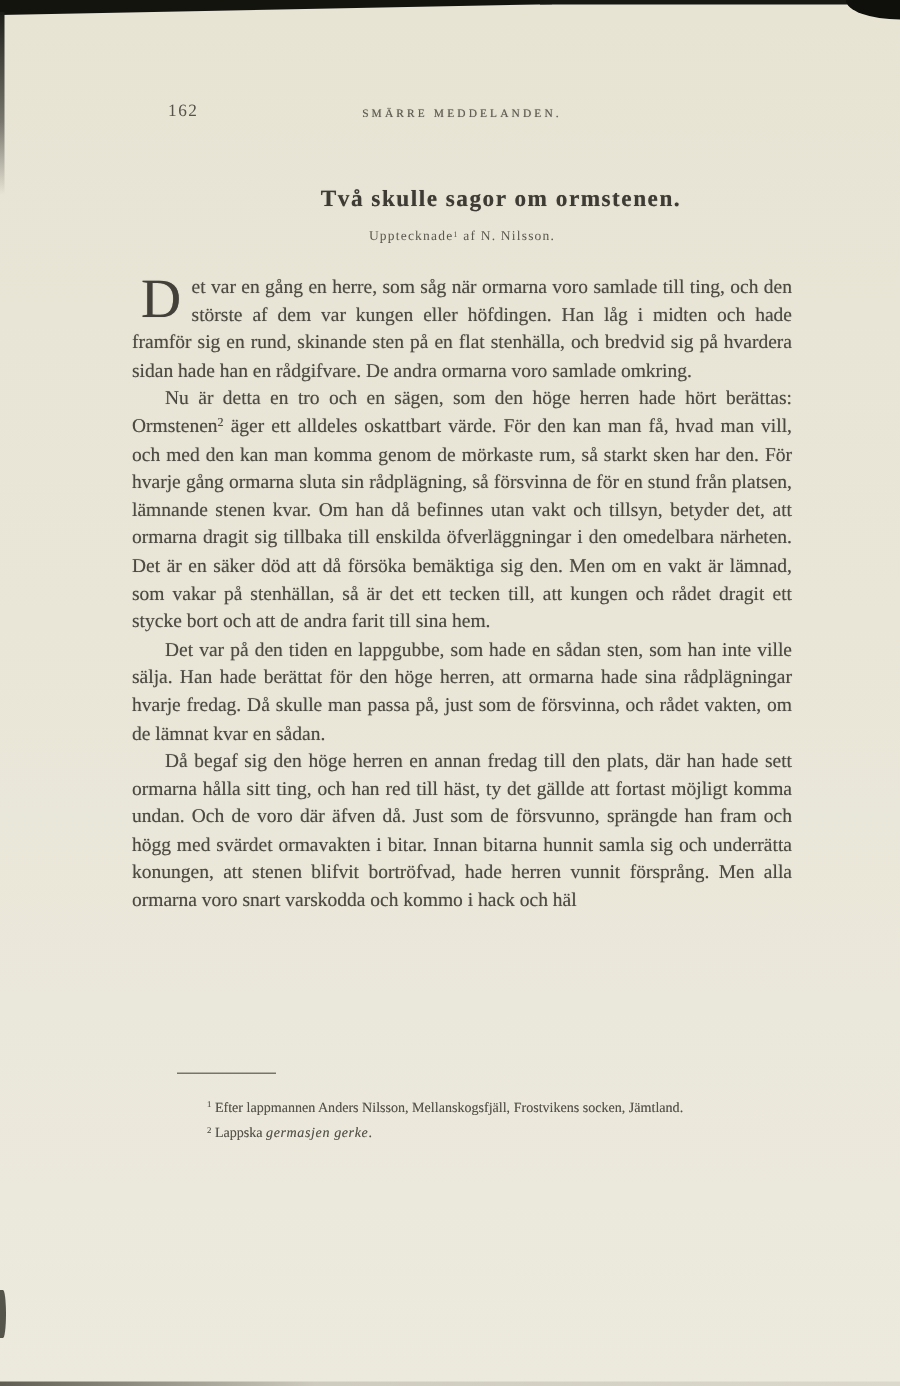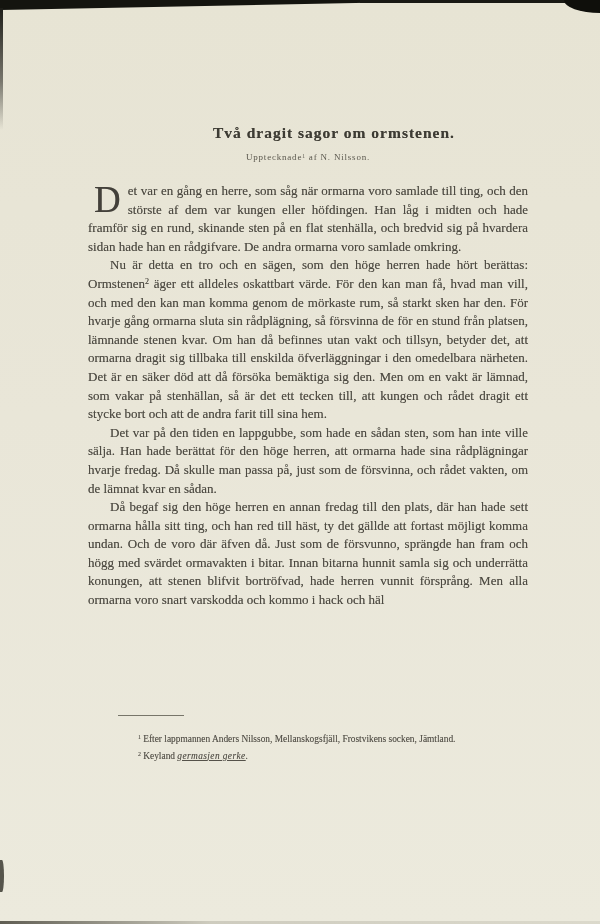--- a/index.html
+++ b/index.html
@@ -100,44 +100,48 @@
     position: absolute; top: 715px; left: 118px; width: 66px; height: 0;
     border-top: 1.2px solid rgba(90,87,76,0.8);
   }
   .footnotes {
     position: absolute; top: 731px; left: 88px; width: 440px;
     font-size: 9.4px; line-height: 16.5px;
     color: #55524a;
     text-shadow: 0 0 0.4px rgba(85,82,74,0.5);
   }
   .footnote { margin: 0 0 0 50px; white-space: nowrap; }
-  .footnote .it { font-style: italic; letter-spacing: 0.4px; text-decoration: underline; }
+  .footnote .it { font-style: italic; letter-spacing: 0.4px; }
 </style>
 </head>
 <body>
 
 <div class="page">
 
   <div class="artifact-top-left"></div>
   <div class="artifact-top-thin"></div>
   <div class="artifact-top-corner"></div>
   <div class="artifact-left-strip"></div>
   <div class="artifact-left-blotch"></div>
   <div class="artifact-bottom"></div>
 
+  <div class="header-row">
+    <span class="page-number">162</span>
+    <span class="running-header">SMÄRRE MEDDELANDEN.</span>
+  </div>
 
-  <div class="title">Två dragit sagor om ormstenen.</div>
+  <div class="title">Två skulle sagor om ormstenen.</div>
   <div class="subtitle"><span>Upptecknade</span><sup>1</sup><span> af N. Nilsson.</span></div>
 
   <div class="body-text">
       <p class="para first"><span class="dropcap">D</span><span>et var en gång en herre, som såg när ormarna voro samlade till ting, och den störste af dem var kungen eller höfdingen. Han låg i midten och hade framför sig en rund, skinande sten på en flat stenhälla, och bredvid sig på hvardera sidan hade han en rådgifvare. De andra ormarna voro samlade omkring.</span></p>
       <p class="para"><span>Nu är detta en tro och en sägen, som den höge herren hade hört berättas: Ormstenen</span><sup>2</sup><span> äger ett alldeles oskattbart värde. För den kan man få, hvad man vill, och med den kan man komma genom de mörkaste rum, så starkt sken har den. För hvarje gång ormarna sluta sin rådplägning, så försvinna de för en stund från platsen, lämnande stenen kvar. Om han då befinnes utan vakt och tillsyn, betyder det, att ormarna dragit sig tillbaka till enskilda öfverläggningar i den omedelbara närheten. Det är en säker död att då försöka bemäktiga sig den. Men om en vakt är lämnad, som vakar på stenhällan, så är det ett tecken till, att kungen och rådet dragit ett stycke bort och att de andra farit till sina hem.</span></p>
       <p class="para"><span>Det var på den tiden en lappgubbe, som hade en sådan sten, som han inte ville sälja. Han hade berättat för den höge herren, att ormarna hade sina rådplägningar hvarje fredag. Då skulle man passa på, just som de försvinna, och rådet vakten, om de lämnat kvar en sådan.</span></p>
       <p class="para"><span>Då begaf sig den höge herren en annan fredag till den plats, där han hade sett ormarna hålla sitt ting, och han red till häst, ty det gällde att fortast möjligt komma undan. Och de voro där äfven då. Just som de försvunno, sprängde han fram och högg med svärdet ormavakten i bitar. Innan bitarna hunnit samla sig och underrätta konungen, att stenen blifvit bortröfvad, hade herren vunnit försprång. Men alla ormarna voro snart varskodda och kommo i hack och häl</span></p>
     </div>
 
   <div class="footnote-rule"></div>
   <div class="footnotes">
       <div class="footnote"><sup>1</sup><span> Efter lappmannen Anders Nilsson, Mellanskogsfjäll, Frostvikens socken, Jämtland.</span></div>
-      <div class="footnote"><sup>2</sup><span> Keyland </span><span class="it">germasjen gerke</span><span>.</span></div>
+      <div class="footnote"><sup>2</sup><span> Lappska </span><span class="it">germasjen gerke</span><span>.</span></div>
     </div>
 
 </div>
 
 </body></html>

